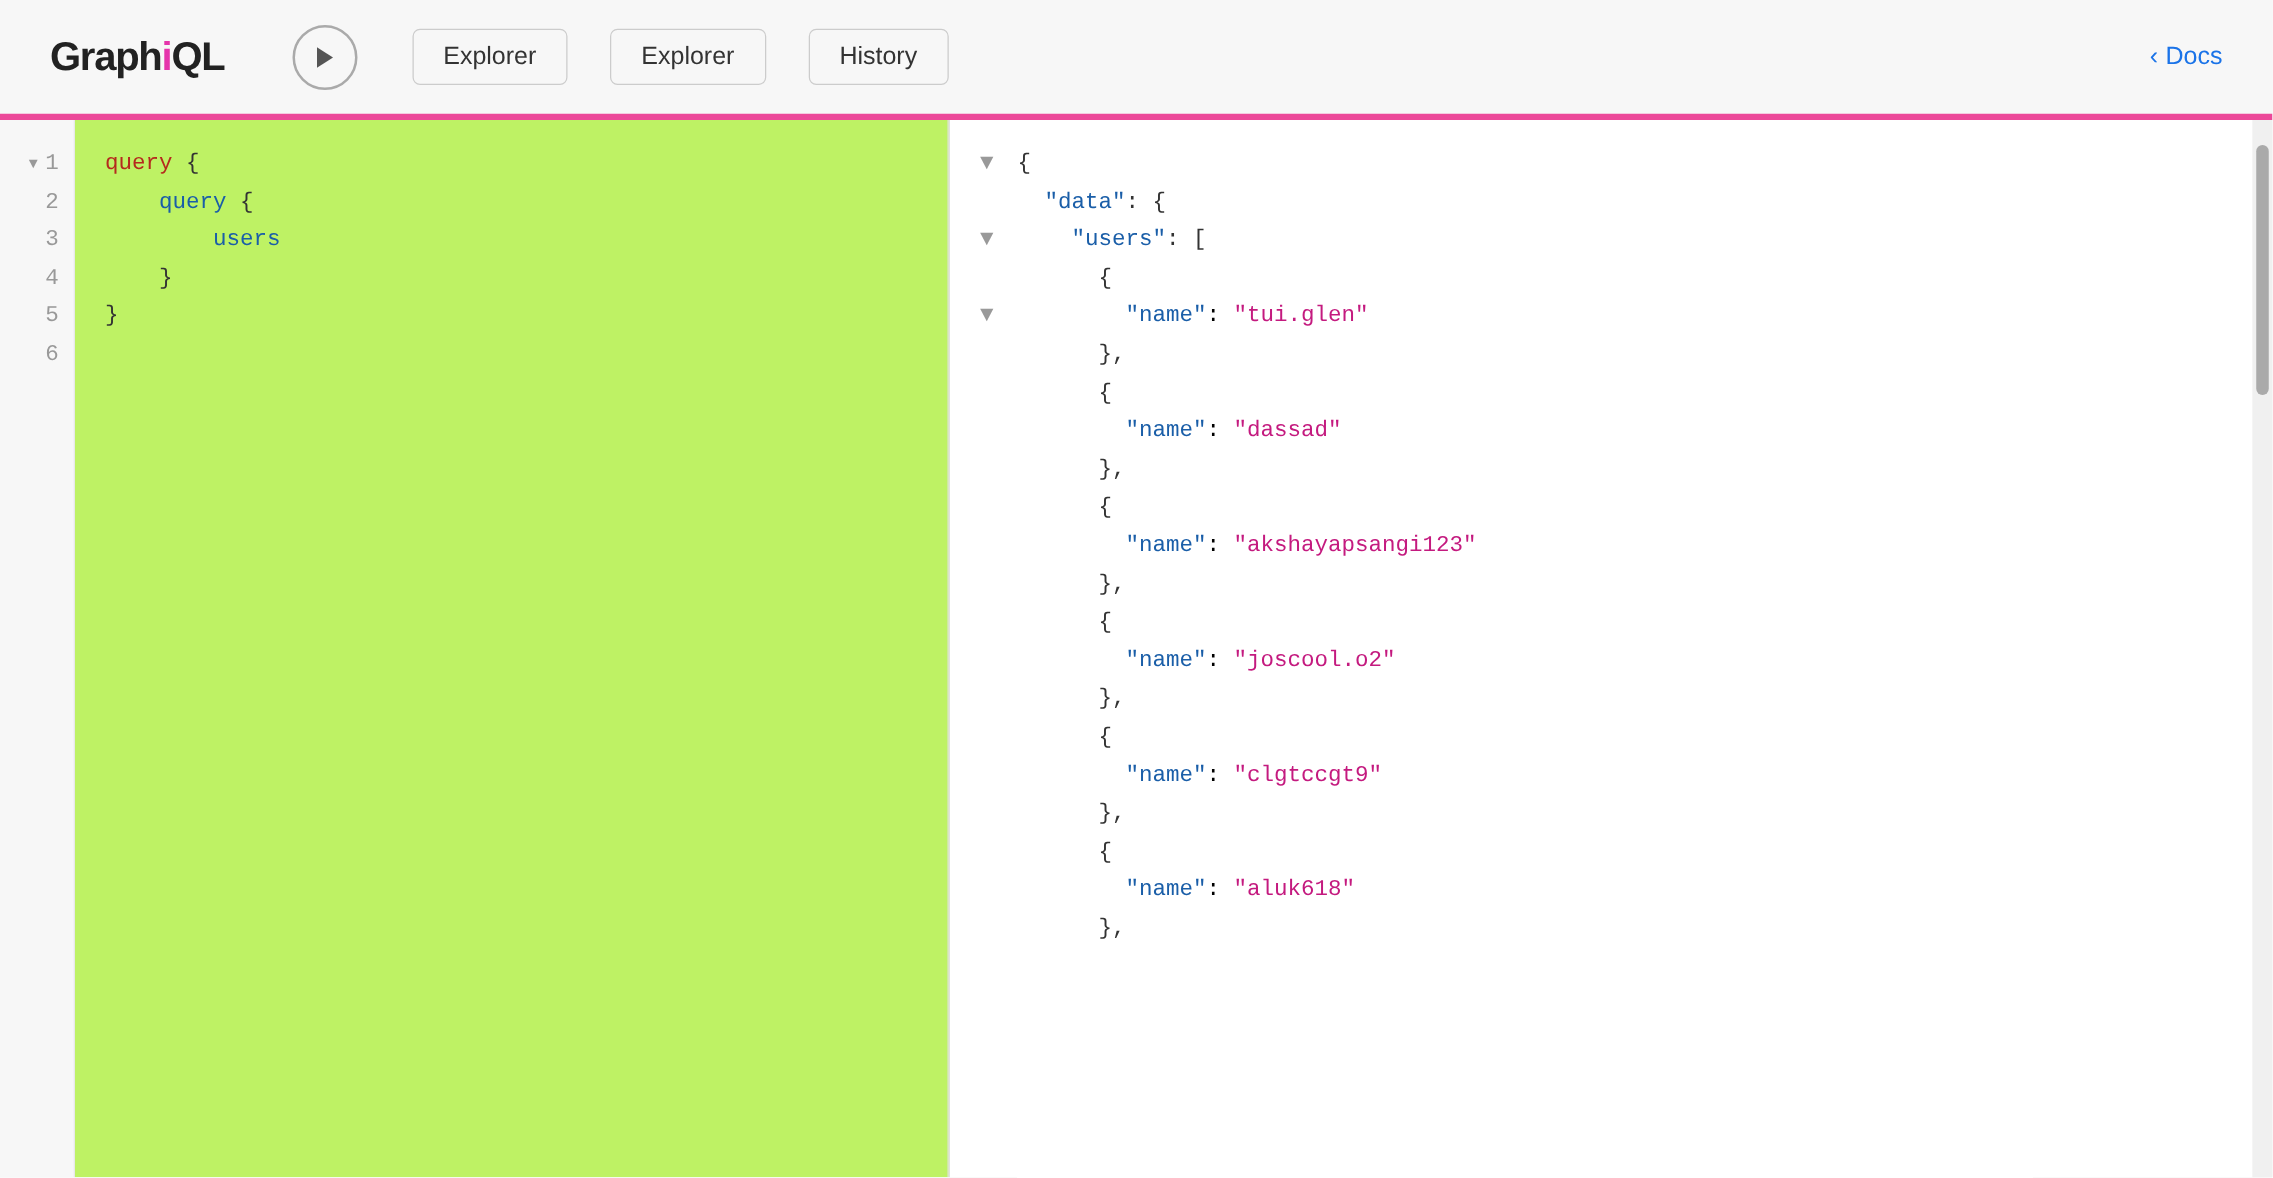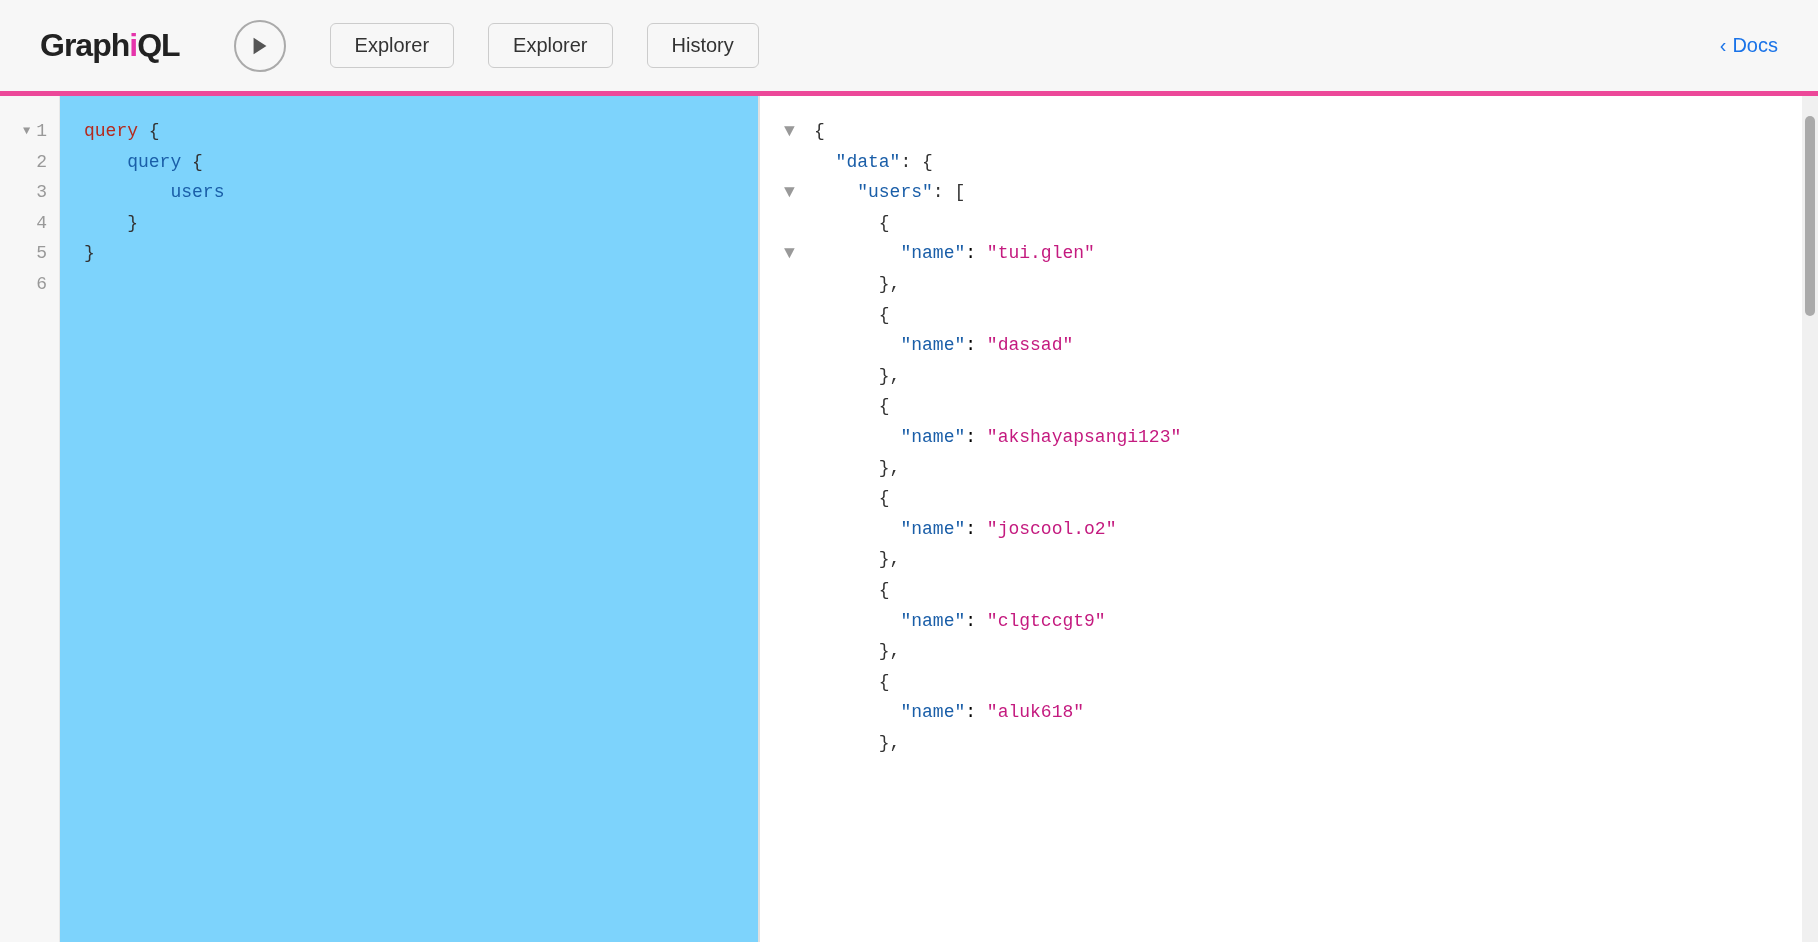--- a/index.html
+++ b/index.html
@@ -124,21 +124,21 @@
     }
 
     .collapse-arrow {
       font-size: 12px;
       color: #999;
     }
 
     
     .editor-pane {
       flex: 1;
-      background: #7dd3fc;
+      background: #bef264;
       padding: 20px 24px;
       overflow: auto;
       font-family: 'Menlo', 'Monaco', 'Courier New', monospace;
       font-size: 18px;
       line-height: 1.7;
       border-right: 1px solid #e0e0e0;
       min-width: 0;
     }
 
     .editor-wrapper {

